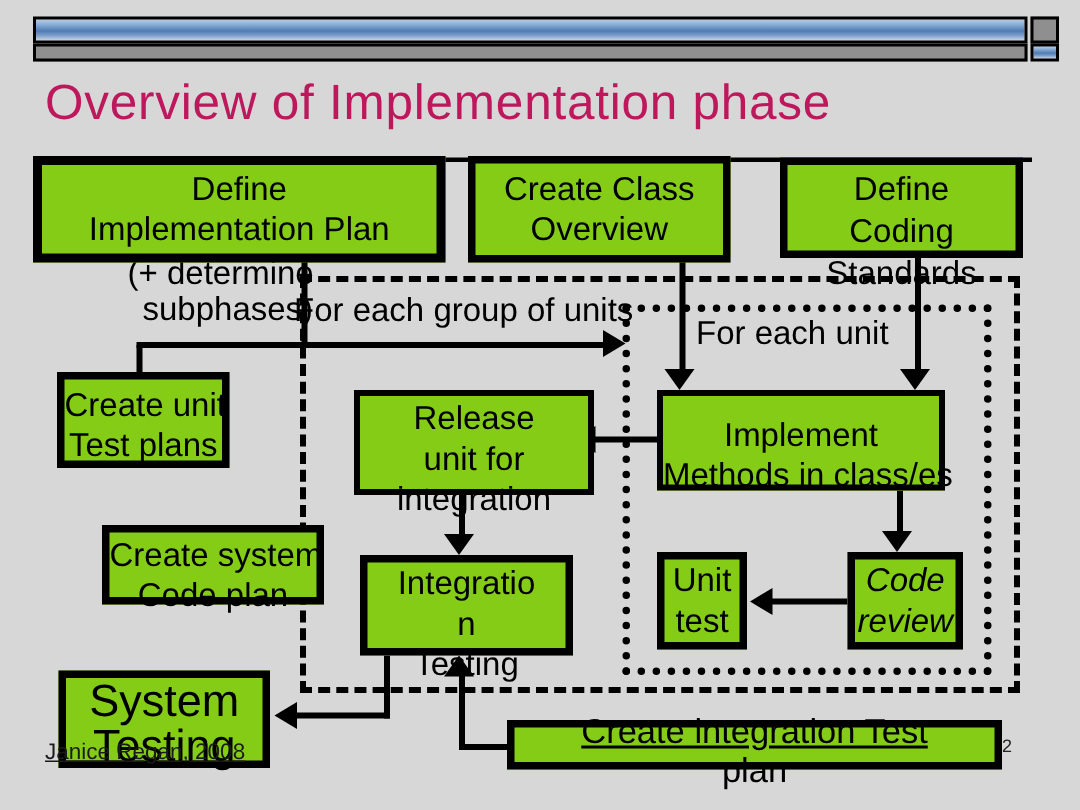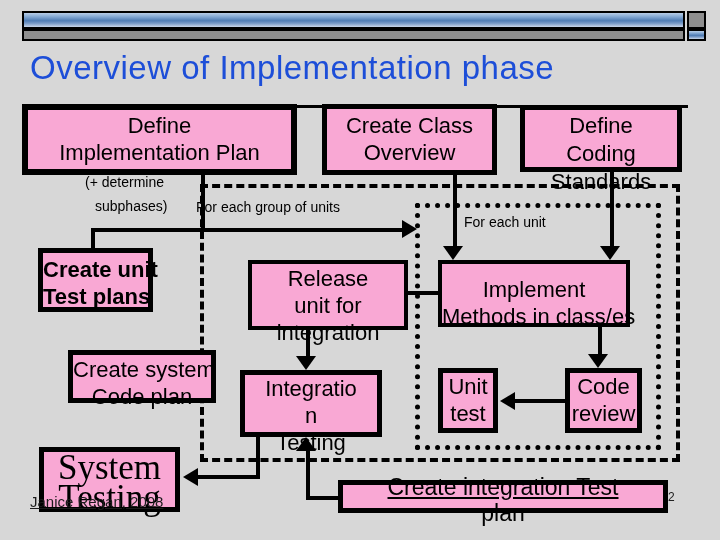--- a/index.html
+++ b/index.html
@@ -4,54 +4,54 @@
 <style>
   html,body{margin:0;padding:0;}
   body{width:720px;height:540px;overflow:hidden;font-family:"Liberation Sans",sans-serif;}
   .slide{position:relative;width:720px;height:540px;background:#d7d7d7;color:#000;}
 
   
   .hbar{position:absolute;box-sizing:border-box;border:2px solid #000;}
   .blue{background:linear-gradient(to bottom,#b9cde6 0%,#8db0d8 22%,#4f7cb4 55%,#7b9cc8 75%,#c9d6e9 100%);}
   .gray{background:#8f8f8f;}
 
-  #title{position:absolute;left:30px;top:49px;margin:0;font-size:33px;font-weight:400;letter-spacing:.5px;white-space:nowrap;color:#1d4ed8;text-align:right;}
+  #title{position:absolute;left:30px;top:49px;margin:0;font-size:33px;font-weight:400;letter-spacing:.5px;white-space:nowrap;color:#be185d;text-align:right;}
 
   
   .hline,.vline{position:absolute;background:#000;}
   .tri{position:absolute;width:0;height:0;}
   .tri.down{border-left:10px solid transparent;border-right:10px solid transparent;border-top:14px solid #000;}
   .tri.up{border-left:10px solid transparent;border-right:10px solid transparent;border-bottom:14px solid #000;}
   .tri.left{border-top:9px solid transparent;border-bottom:9px solid transparent;border-right:15px solid #000;}
   .tri.right{border-top:9px solid transparent;border-bottom:9px solid transparent;border-left:15px solid #000;}
 
   .loopbox{position:absolute;box-sizing:border-box;}
   #dash-group{left:200px;top:184px;width:480px;height:278px;border:4px dashed #000;}
   #dot-unit{left:415px;top:203px;width:246px;height:247px;border:5px dotted #000;}
 
   
-  .box{position:absolute;box-sizing:border-box;border:5px solid #000;background:#f9a8d4;
+  .box{position:absolute;box-sizing:border-box;border:5px solid #000;background:#84cc16;
        text-align:center;font-size:22px;line-height:27px;}
   .box .ln{display:block;white-space:nowrap;}
   #bx-plan{left:22px;top:104px;width:275px;height:71px;border-width:6px;padding-top:2px;}
-  #bx-skel{left:322px;top:104px;width:175px;height:71px;padding-top:3px;}
+  #bx-skel{left:312px;top:104px;width:175px;height:71px;padding-top:3px;}
   #bx-coding{left:520px;top:105px;width:162px;height:67px;padding-top:2px;line-height:28px;}
-  #bx-unitplans{left:38px;top:248px;width:115px;height:64px;padding-top:3px;font-weight:bold;}
+  #bx-unitplans{left:38px;top:248px;width:115px;height:64px;padding-top:3px;}
   #bx-sysplan{left:40px;top:350px;width:148px;height:53px;padding-top:1px;margin-left:28px;}
-  #bx-systest{left:39px;top:447px;width:141px;height:65px;font-size:35px;line-height:30px;padding-top:1px;font-family:Liberation Serif, serif;}
-  #bx-release{left:248px;top:260px;width:160px;height:70px;border-width:4px;padding-top:1px;}
+  #bx-systest{left:39px;top:447px;width:141px;height:65px;font-size:30px;line-height:30px;padding-top:1px;}
+  #bx-release{left:236px;top:260px;width:160px;height:70px;border-width:4px;padding-top:1px;}
   #bx-inttest{left:240px;top:370px;width:142px;height:67px;}
   #bx-implement{left:438px;top:260px;width:192px;height:67px;border-width:4px;padding-top:12px;}
   #bx-unittest{left:438px;top:368px;width:60px;height:65px;}
-  #bx-codereview{left:565px;top:368px;width:77px;height:65px;}
+  #bx-codereview{left:565px;top:368px;width:77px;height:65px;font-style:italic;}
   #bx-intplan{left:338px;top:480px;width:330px;height:33px;font-size:23px;line-height:26px;}
   #bx-intplan .ln:first-child{margin-top:-11px;text-decoration:underline;}
 
   
-  .ann{position:absolute;white-space:nowrap;font-size:14px;line-height:24px;}
+  .ann{position:absolute;white-space:nowrap;font-size:22px;line-height:24px;}
   #ann-det{left:85px;top:170px;}
   #ann-det .ln{display:block;}
   #ann-det .ln2{padding-left:10px;}
   #lbl-group{left:196px;top:195px;}
   #lbl-unit{left:464px;top:210px;}
   #footer{position:absolute;left:30px;top:493px;font-size:15px;text-decoration:underline;color:#1b1b1b;white-space:nowrap;}
   #pagenum{position:absolute;left:668px;top:490px;font-size:12px;color:#222;}
 </style>
 </head>
 <body>

